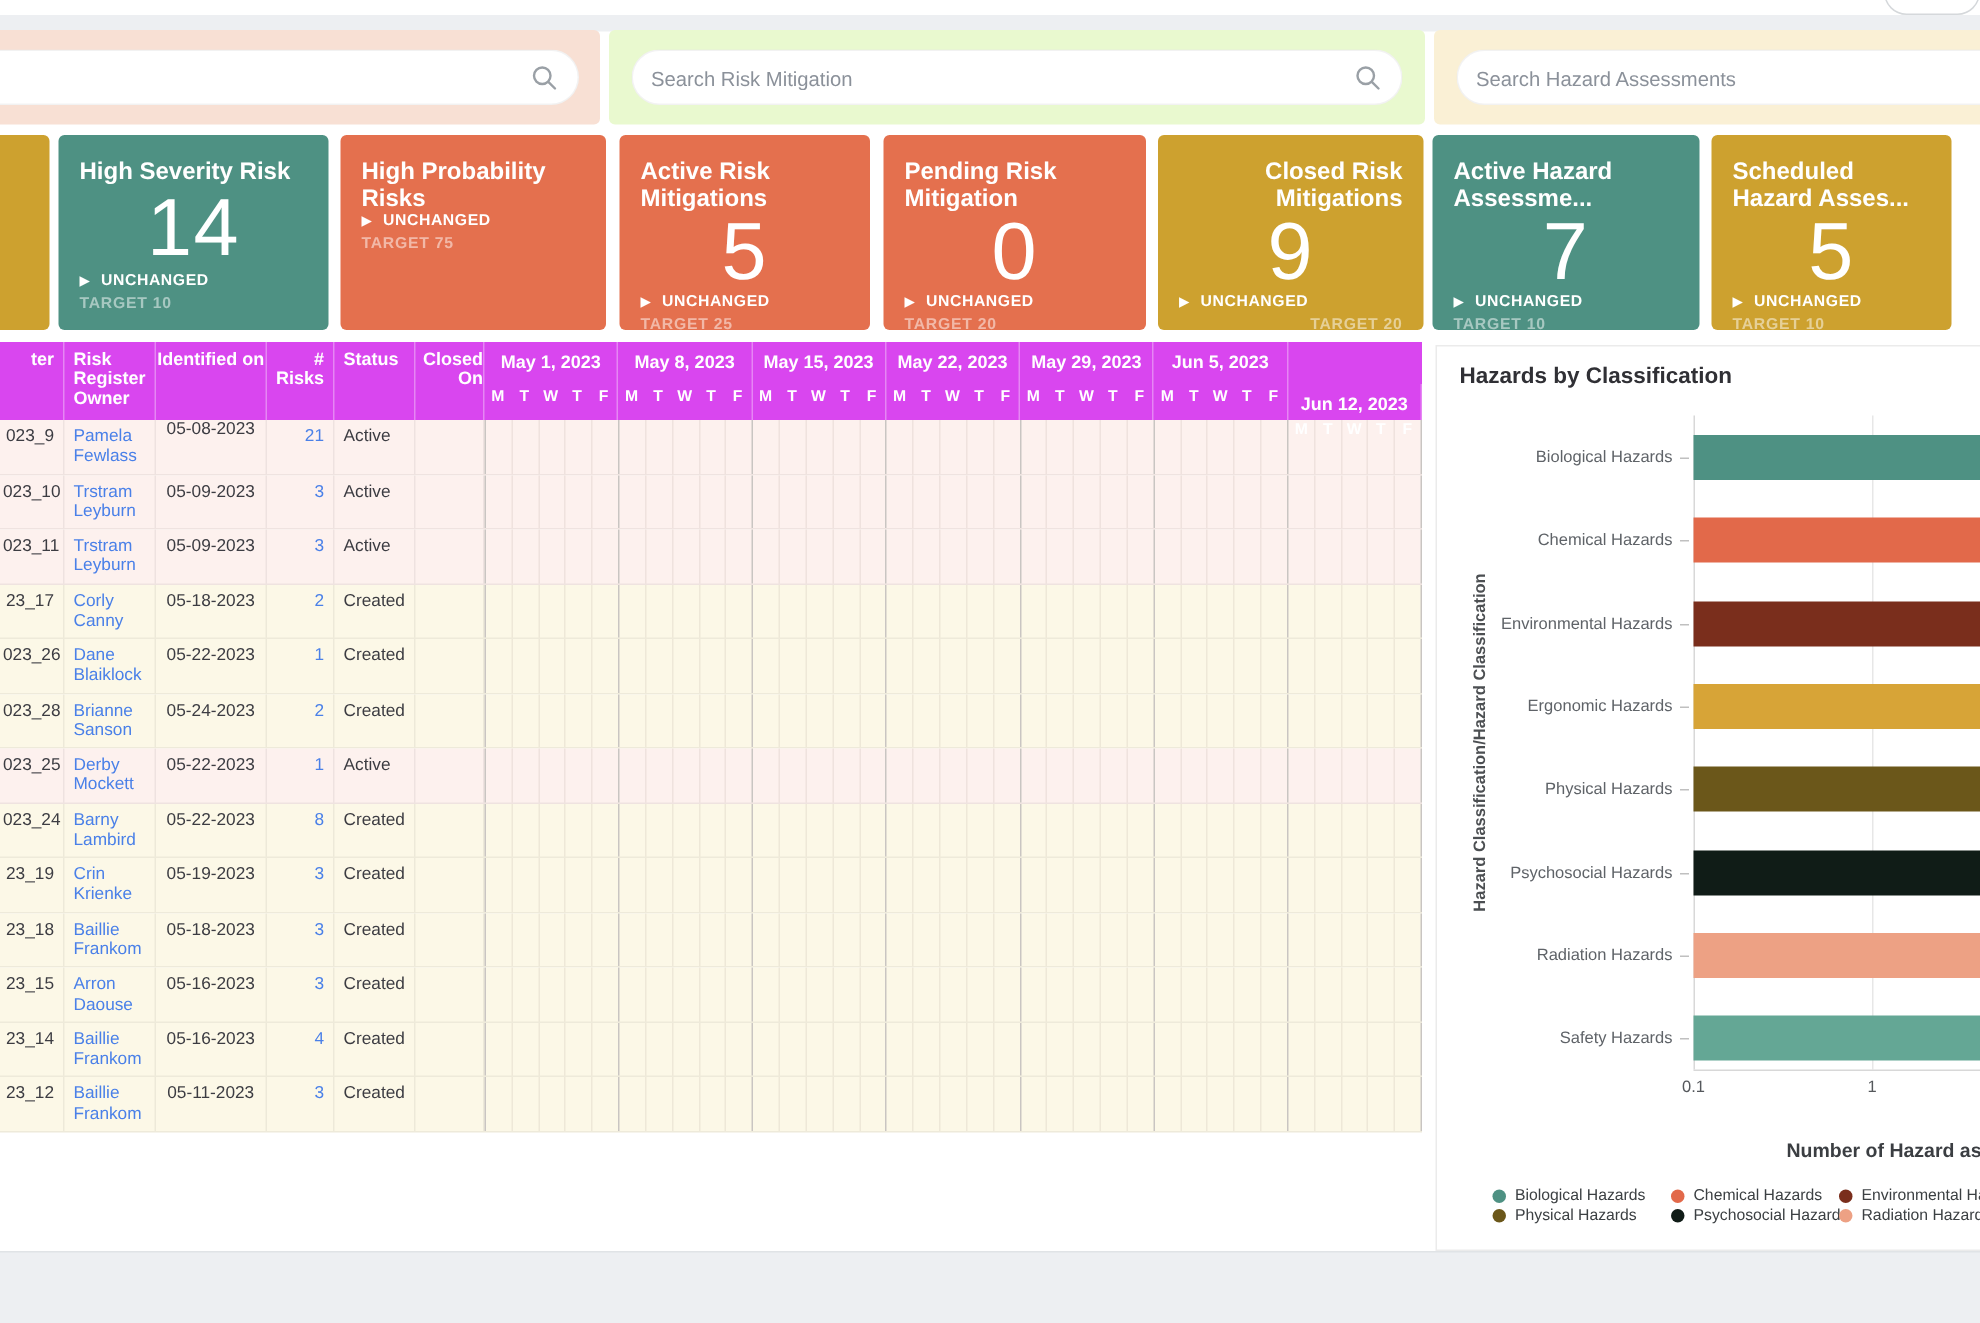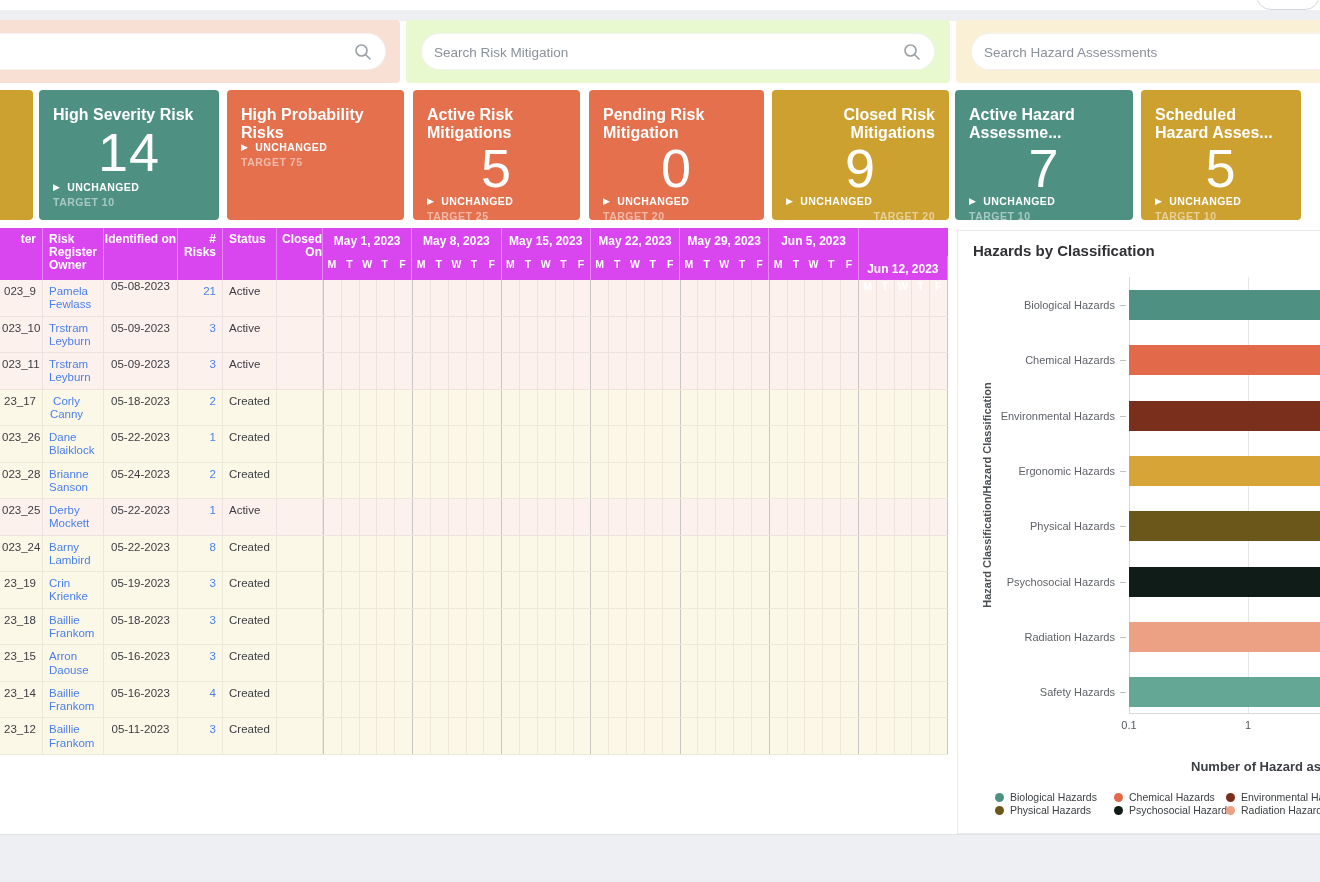--- a/index.html
+++ b/index.html
@@ -412,21 +412,21 @@
               <div class="gday"></div>
               <div class="gday"></div>
               <div class="gday"></div>
               <div class="gday"></div>
               <div class="gday"></div>
             </div>
           </div>
         </div>
         <div class="trow" style="background: rgb(252, 248, 231);">
           <div class="td" style="width: 43px; text-align: right; padding: 5px 6px 0px 2px;">23_17</div>
-          <div class="td" style="width: 61px; text-align: center; padding: 5px 19px 0px 6px;"><a href="#">Corly Canny</a></div>
+          <div class="td" style="width: 61px; text-align: left; padding: 5px 19px 0px 6px;"><a href="#">Corly Canny</a></div>
           <div class="td" style="width: 74px; text-align: center; padding: 5px 2px 0px;">05-18-2023</div>
           <div class="td" style="width: 45px; text-align: right; padding: 5px 6px 0px 2px;"><a href="#">2</a></div>
           <div class="td" style="width: 54px; text-align: left; padding: 5px 2px 0px 6px;">Created</div>
           <div class="td" style="width: 46px; text-align: center; padding: 5px 2px 0px;"></div>
           <div class="gantt">
             <div class="gweek">
               <div class="gday"></div>
               <div class="gday"></div>
               <div class="gday"></div>
               <div class="gday"></div>

